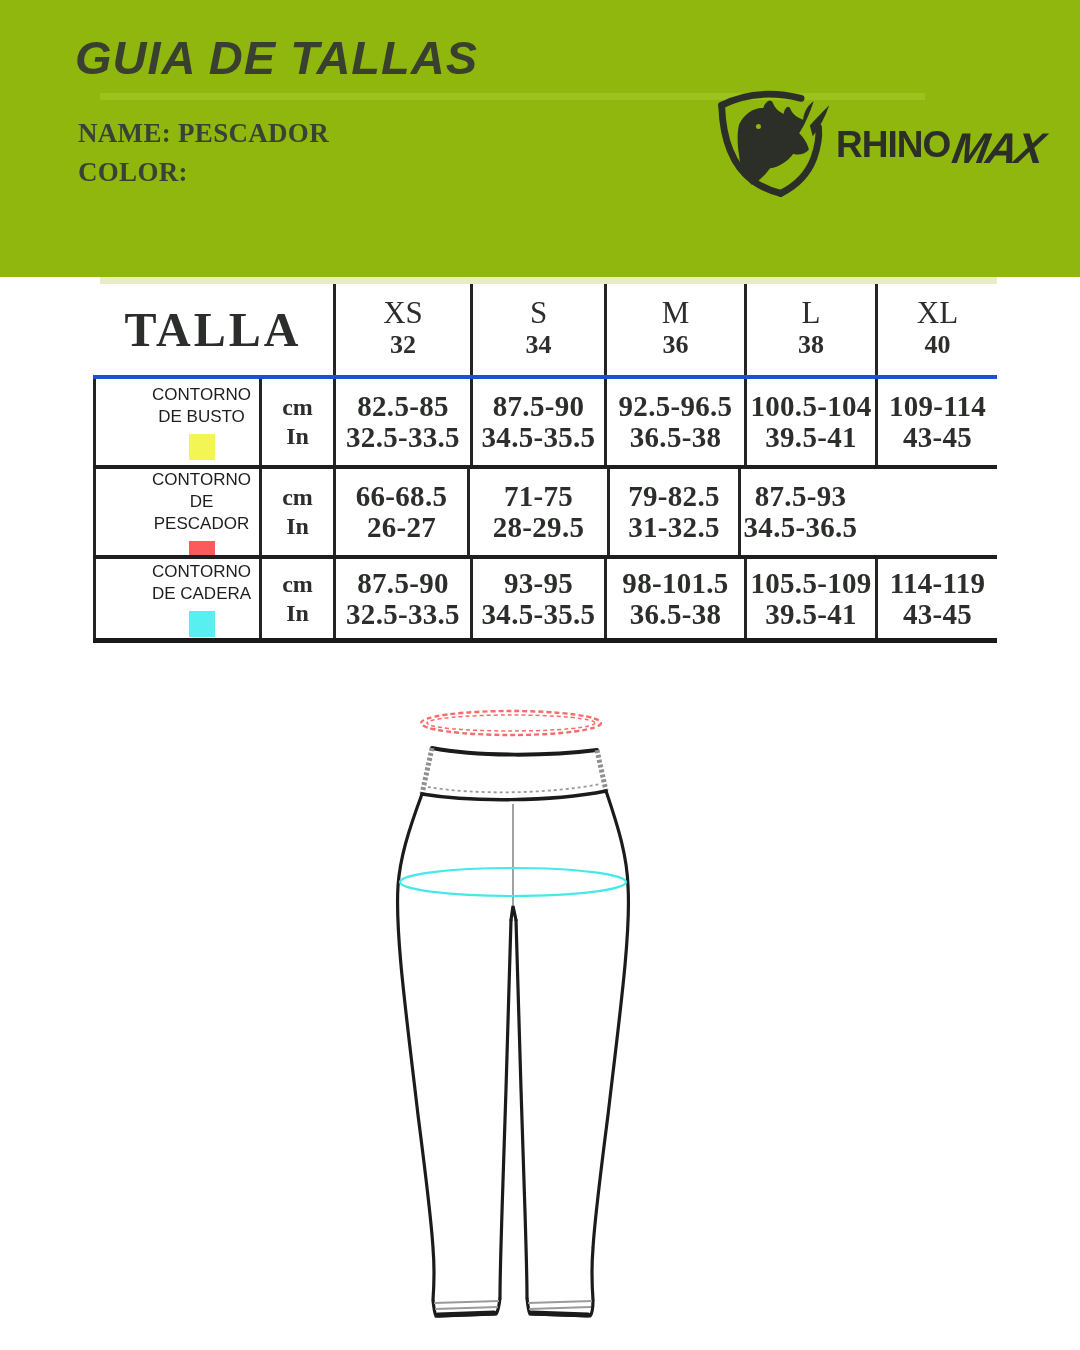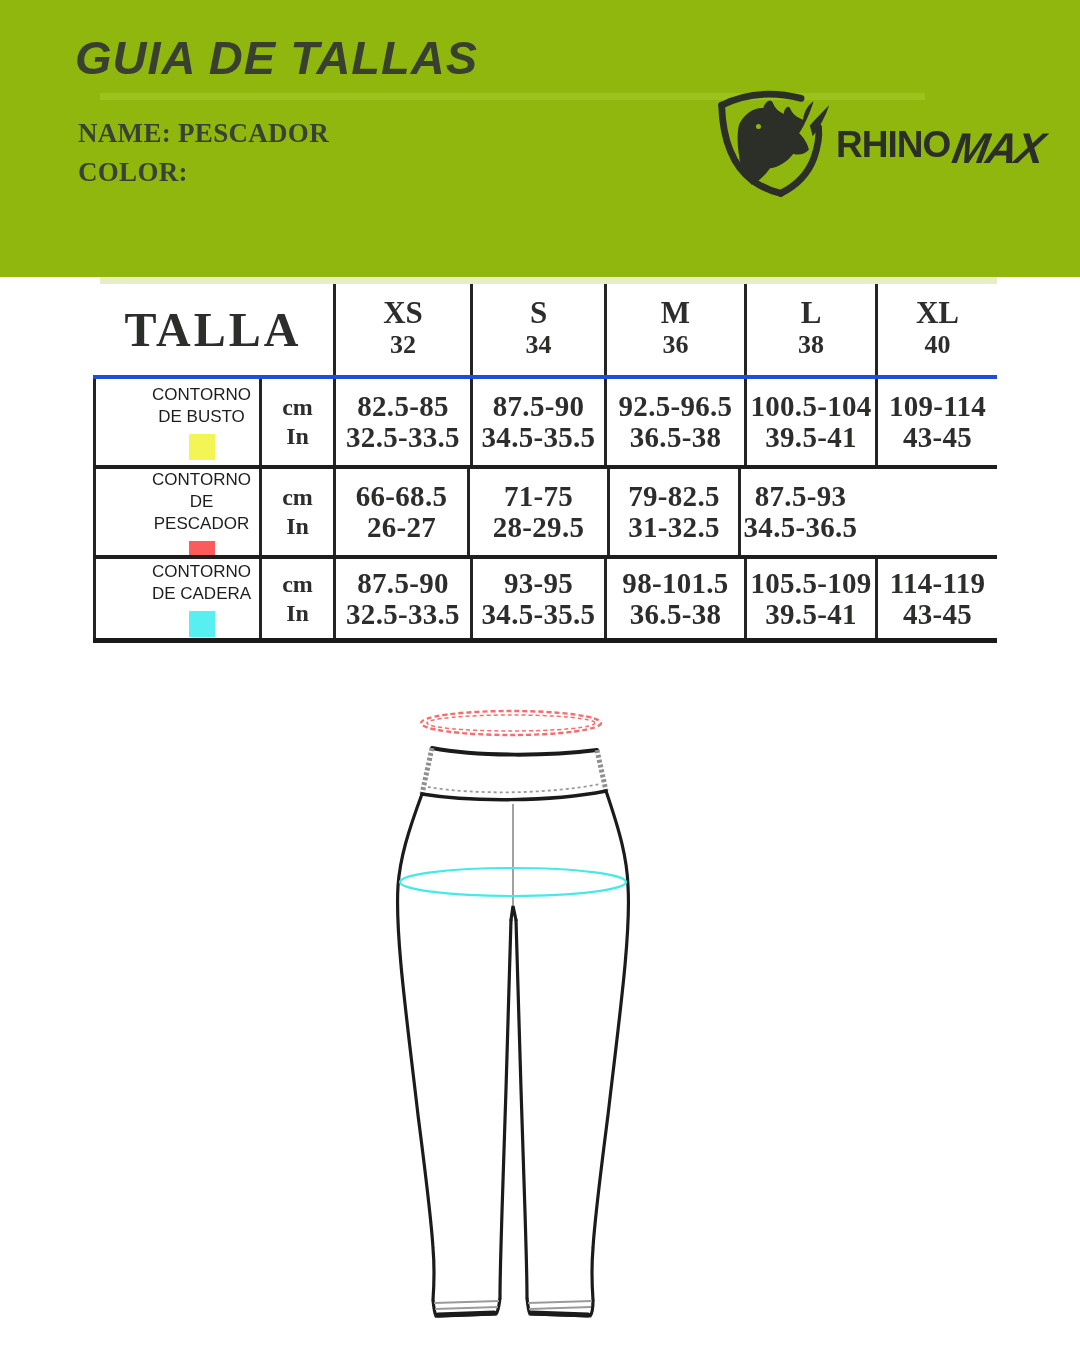--- a/index.html
+++ b/index.html
@@ -37,21 +37,21 @@
   .c-m{width:140px;}
   .c-l{width:131px;}
   .c-xl{width:122px;}
   .c-talla{width:240px;}
   .vline{border-left:3px solid #242424;}
   .head-row{height:95px;border-bottom:4px solid #1d4ed8;}
   .data-row{height:90px;border-bottom:4px solid #1E1E1E;}
   .data-row .cell:first-child{border-left:3px solid #242424;}
   .last-row{height:84px;border-bottom:5px solid #1A1A1A;}
   .talla-txt{font-family:"Liberation Serif",serif;font-weight:bold;font-size:48px;letter-spacing:3px;}
-  .size-letter{font-family:"Liberation Serif",serif;font-weight:bold;font-size:31px;line-height:34px;}
+  .size-letter{font-family:"Liberation Serif",serif;font-weight:normal;font-size:31px;line-height:34px;}
   .size-num{font-family:"Liberation Serif",serif;font-weight:bold;font-size:26px;line-height:30px;}
   .head-cell{justify-content:flex-start;padding-top:12px;}
   .lbl{font-family:"Liberation Sans",sans-serif;font-size:17px;line-height:22px;color:#1D1D1D;}
   .swatch{width:26px;height:26px;margin-top:6px;}
   .unit-txt{font-family:"Liberation Serif",serif;font-weight:bold;font-size:24px;line-height:29px;}
   .num{font-family:"Liberation Serif",serif;font-weight:bold;font-size:29px;line-height:31px;letter-spacing:0.3px;}
   
   .pants{position:absolute;left:350px;top:690px;}
 </style>
 </head>

